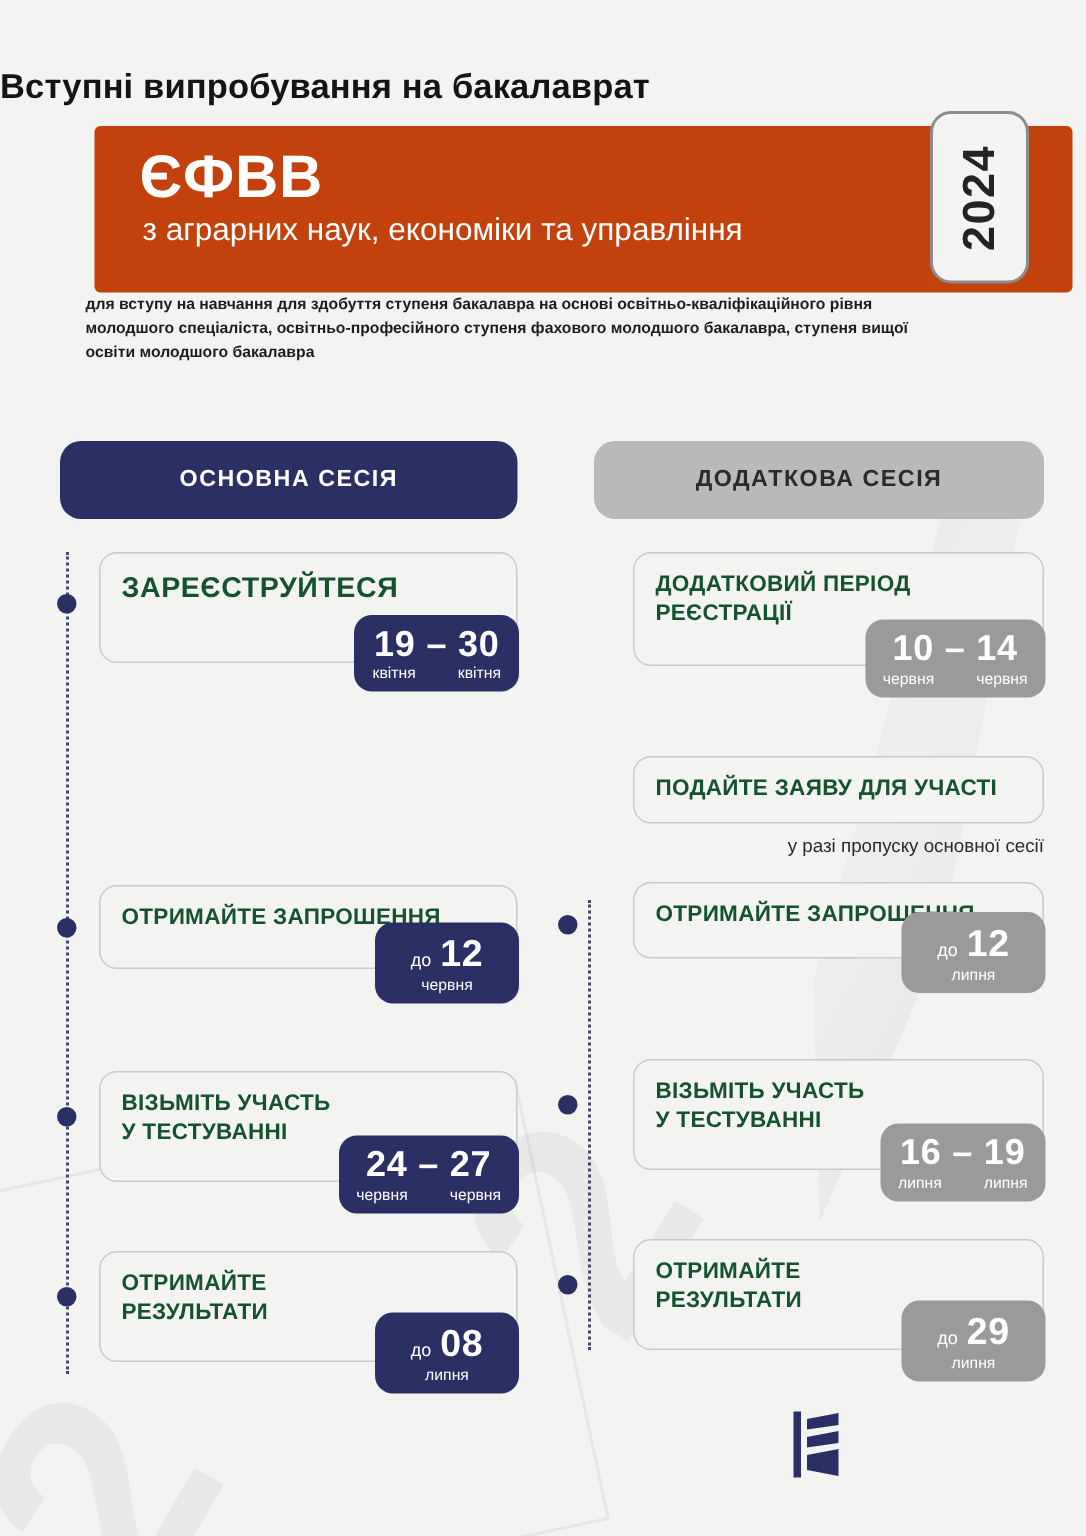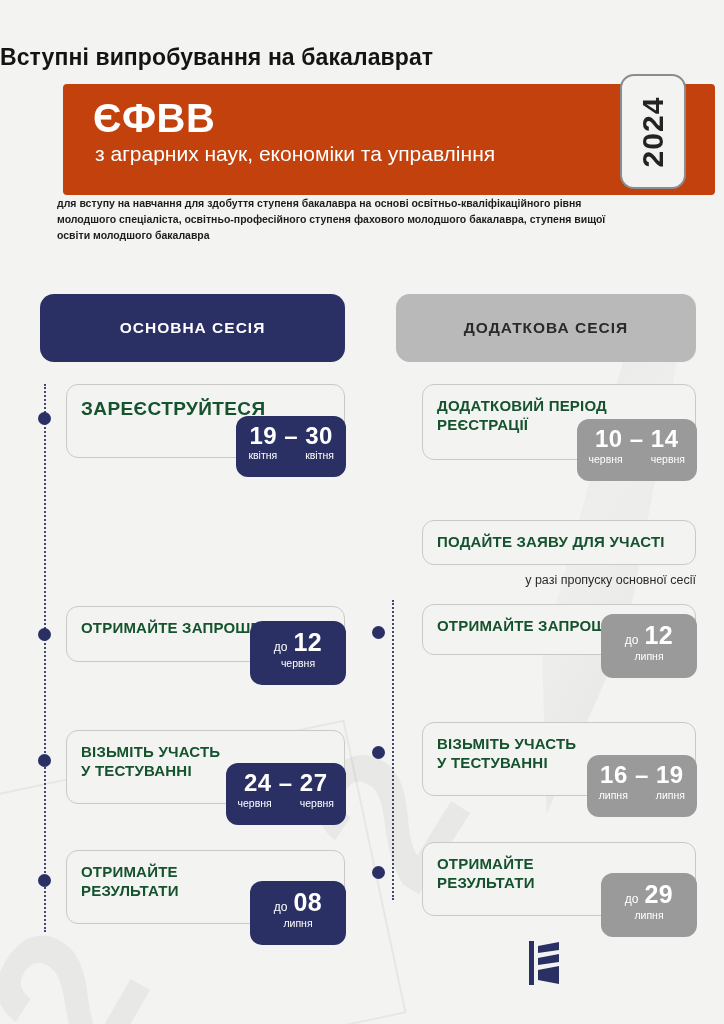--- a/index.html
+++ b/index.html
@@ -81,21 +81,21 @@
     font-size: 10.5px; font-weight: bold; line-height: 1.5;
     color: #1d1d1d;
   }
 
   
   .col { position: absolute; top: 294px; }
   .col-main { left: 40px; width: 305px; }
   .col-extra { left: 396px; width: 300px; }
 
   .session-head {
-    height: 68px; border-radius: 14px;
+    height: 52px; border-radius: 14px;
     display: flex; align-items: center; justify-content: center;
     font-size: 15.5px; font-weight: bold; letter-spacing: 1px;
   }
   .session-head.main { background: #2b3064; color: #ffffff; }
   .session-head.extra { background: #b9b9b9; color: #2a2a2a; }
 
   .track { position: relative; margin-top: 22px; }
   .dotline {
     position: absolute; left: 4px; top: 0; bottom: 14px;
     border-left: 2px dotted #41476f;
@@ -125,21 +125,21 @@
     line-height: 1.25; letter-spacing: 0.2px;
   }
   .card-label.big { font-size: 19px; letter-spacing: 0.4px; }
   .card-note {
     font-size: 12.5px; color: #2a2a2a; margin-top: 20px; text-align: right;
   }
 
   .datebox {
     position: absolute; right: -2px; bottom: -22px;
     border-radius: 12px;
-    padding: 7px 12px 16px 12px;
+    padding: 7px 12px 6px 12px;
     min-width: 96px;
     text-align: center;
     color: #ffffff;
   }
   .datebox.navy { background: #2b3064; }
   .datebox.grey { background: #9a9a9a; }
   .dl-num {
     font-size: 24px; font-weight: bold; line-height: 1.05; letter-spacing: 0.5px;
     white-space: nowrap;
   }

